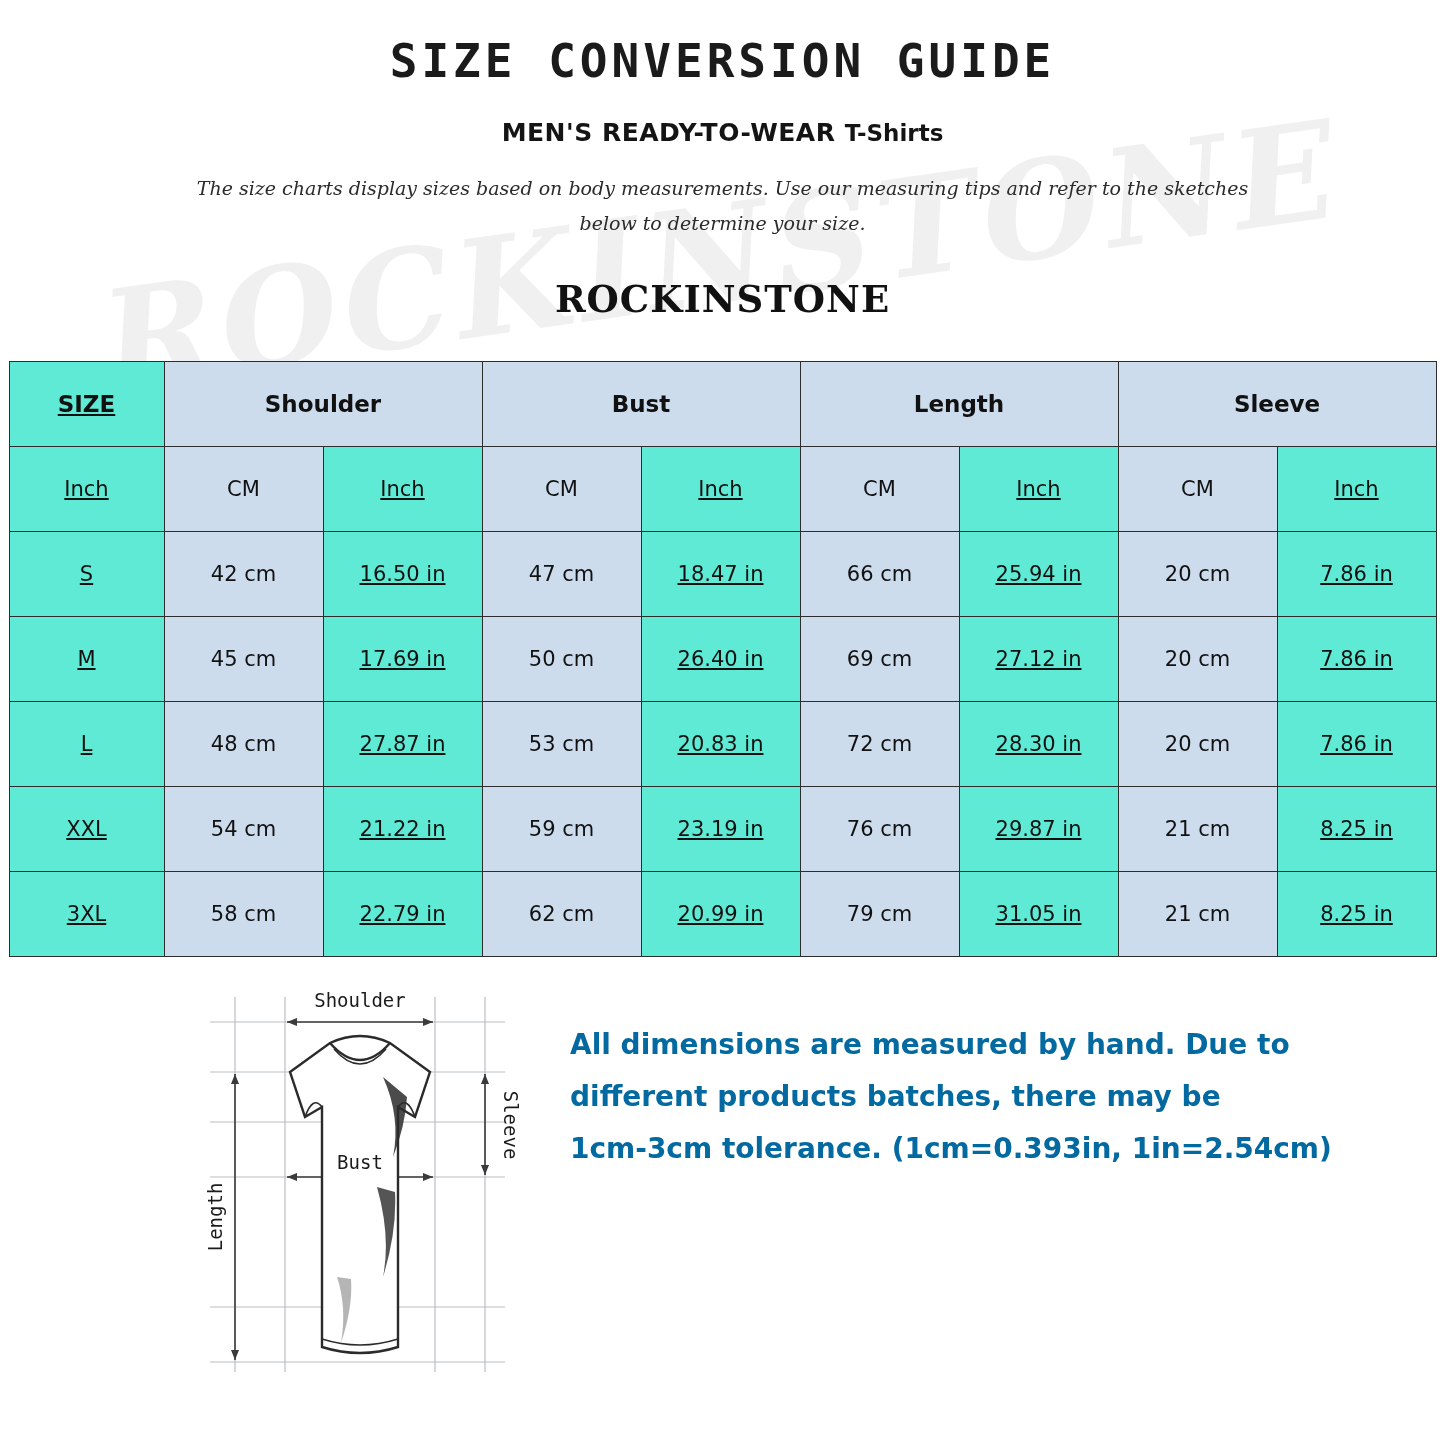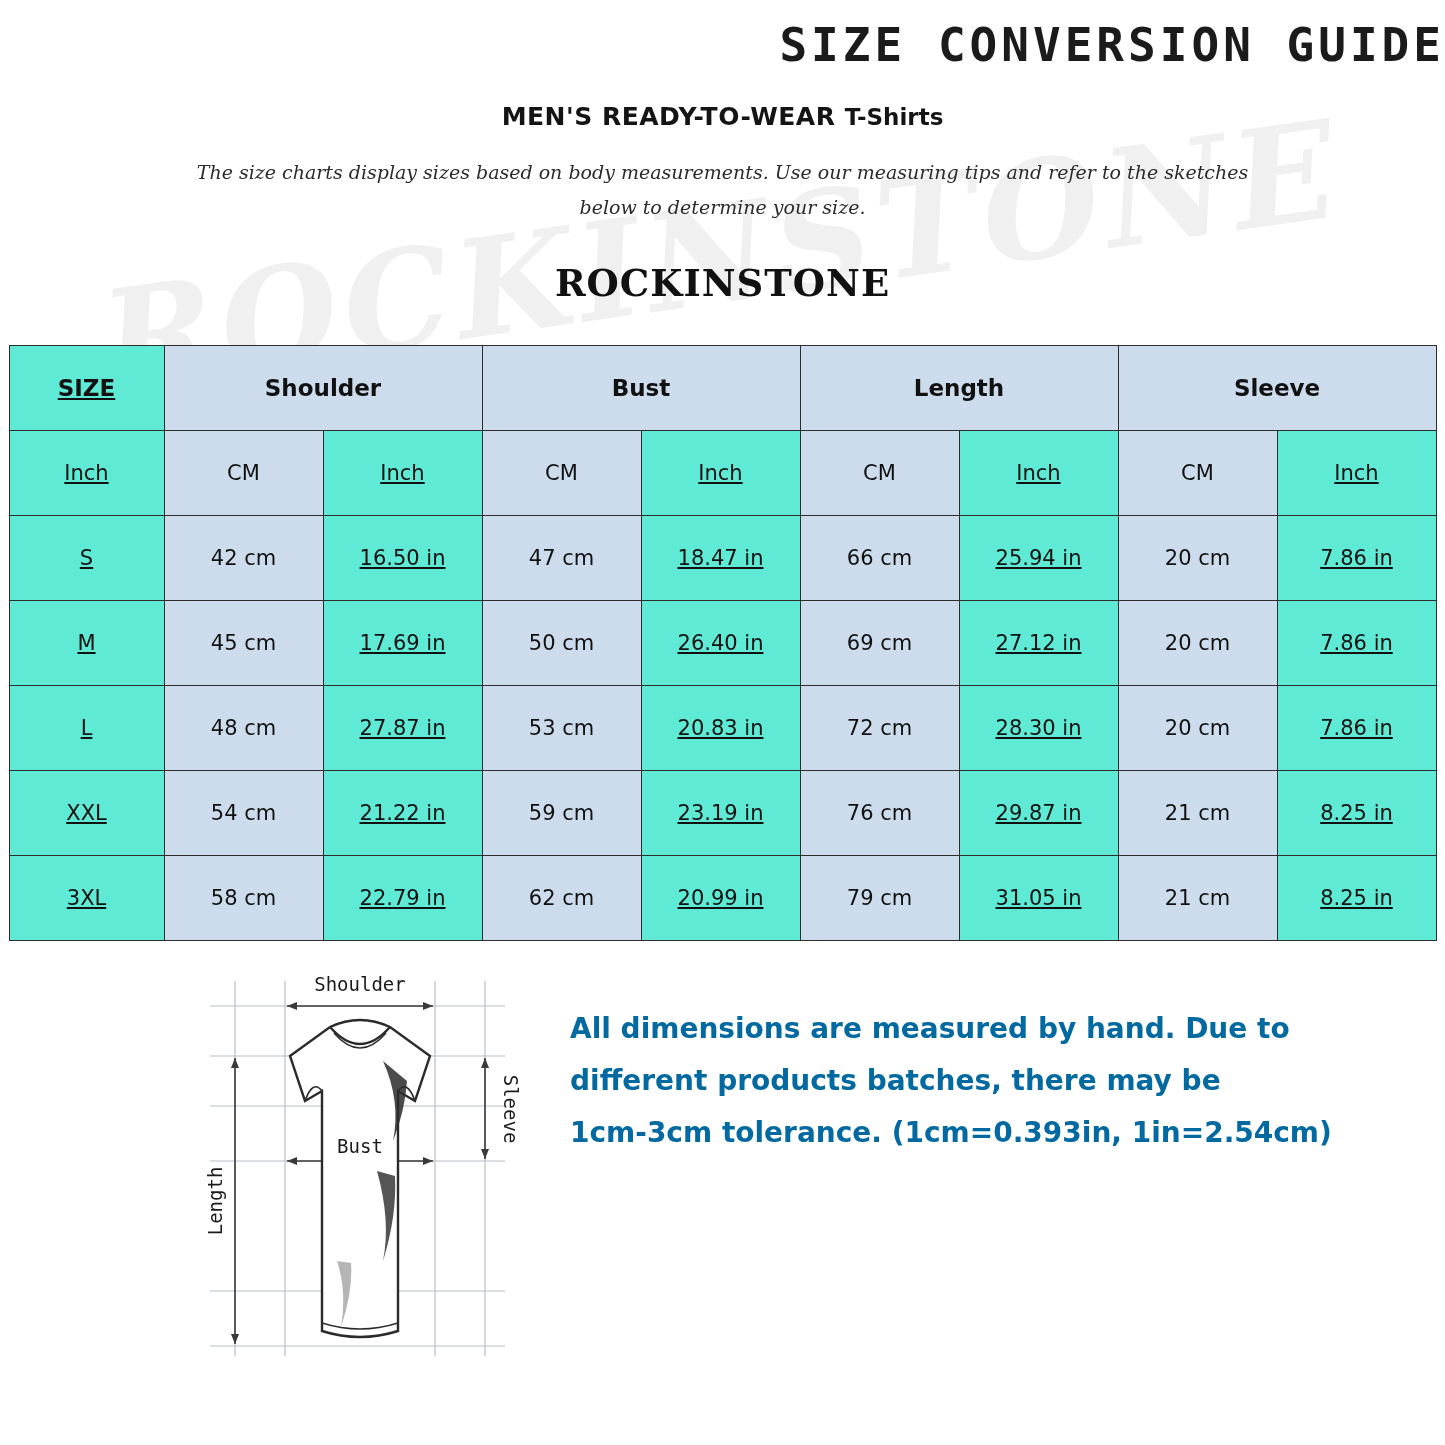--- a/index.html
+++ b/index.html
@@ -35,27 +35,27 @@
     z-index: 0;
   }
 
   .page {
     position: relative;
     z-index: 1;
   }
 
   
   .title {
-    text-align: right;
+    text-align: center;
     font-family: "DejaVu Sans Mono", monospace;
     font-size: 46px;
     font-weight: bold;
     letter-spacing: 4px;
     color: #1b1b1b;
-    padding-top: 18px;
+    padding-top: 34px;
   }
   .subtitle {
     text-align: center;
     font-size: 25px;
     font-weight: bold;
     color: #141414;
     margin-top: 30px;
     font-family: "DejaVu Sans", sans-serif;
     letter-spacing: 0.5px;
   }

